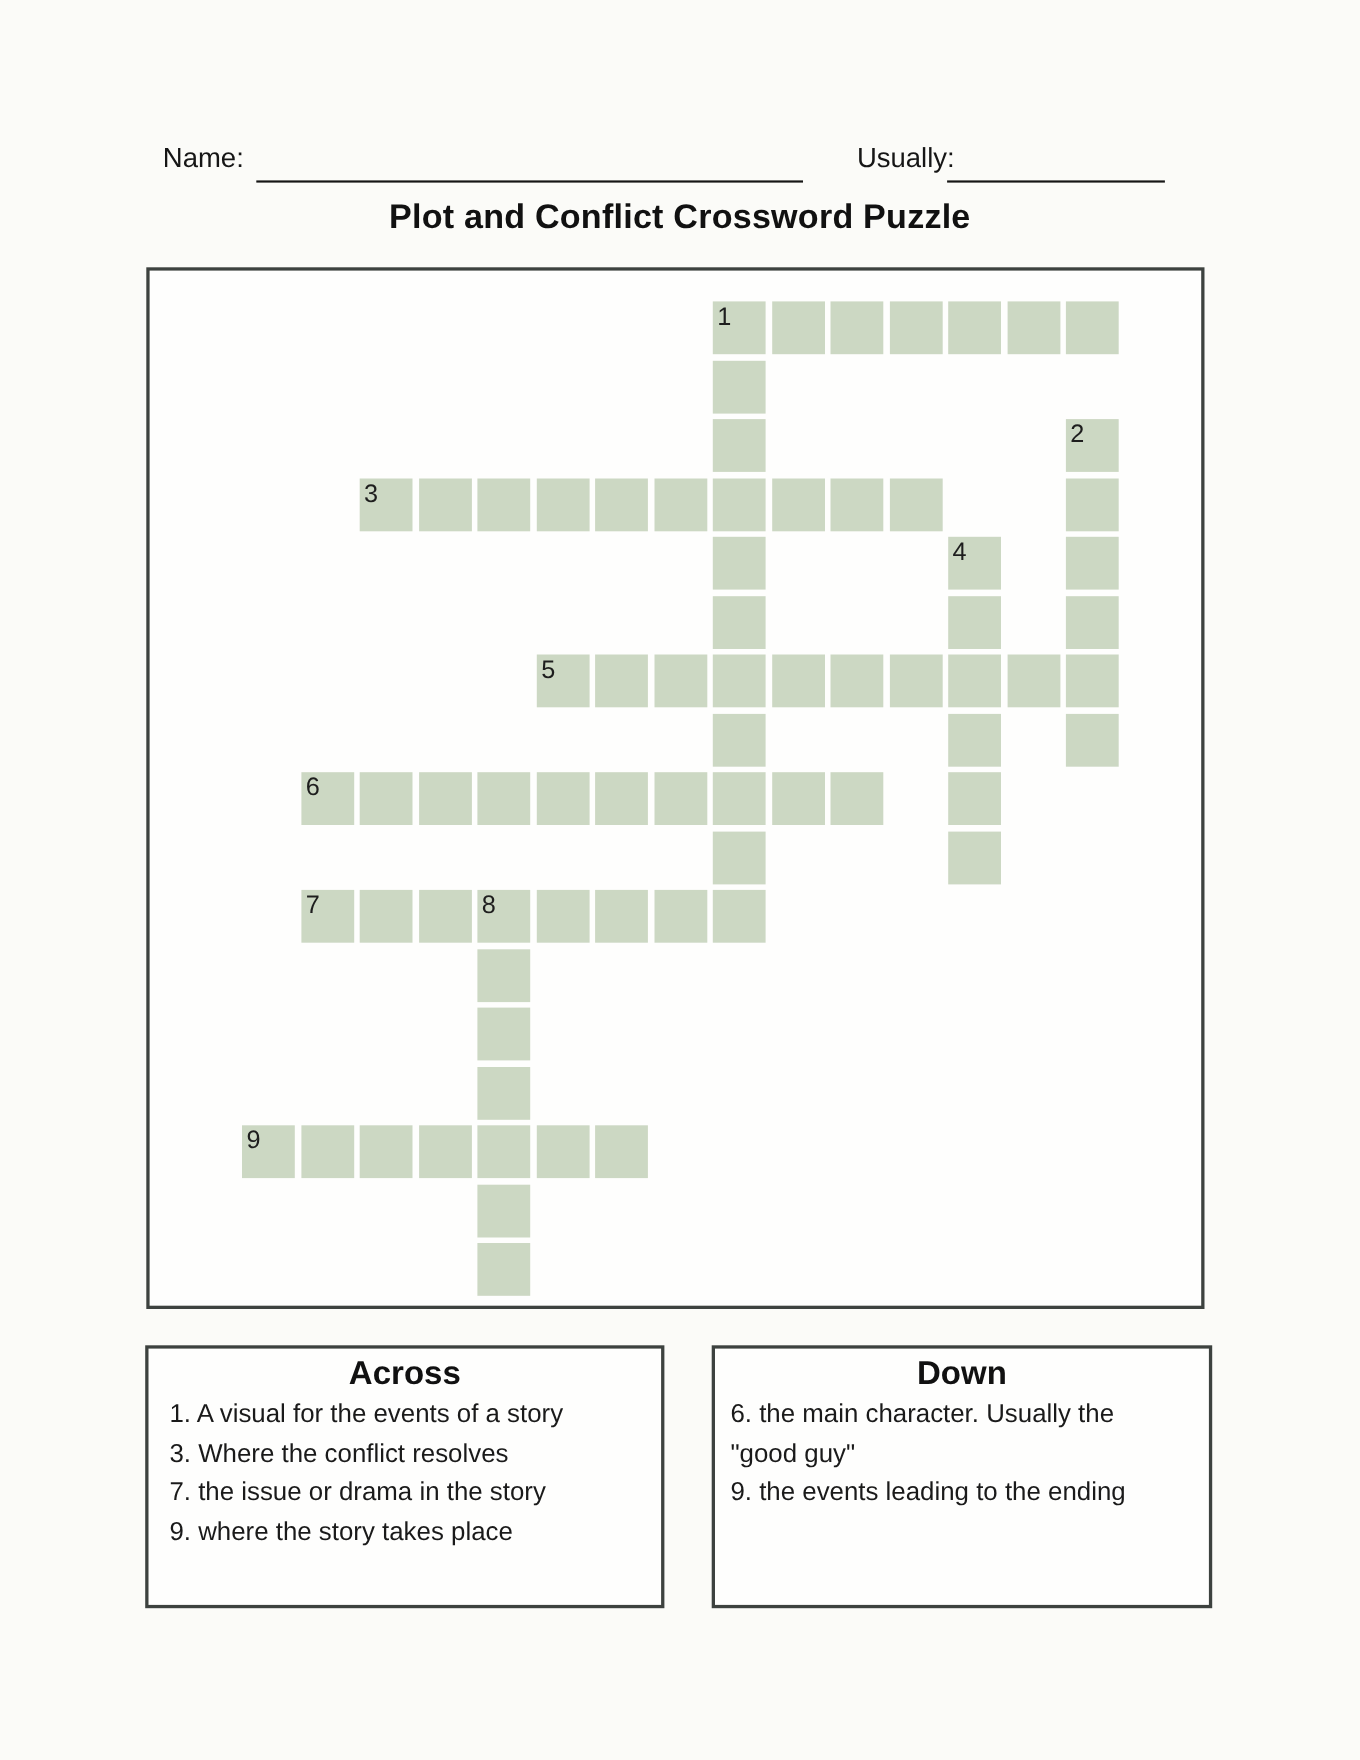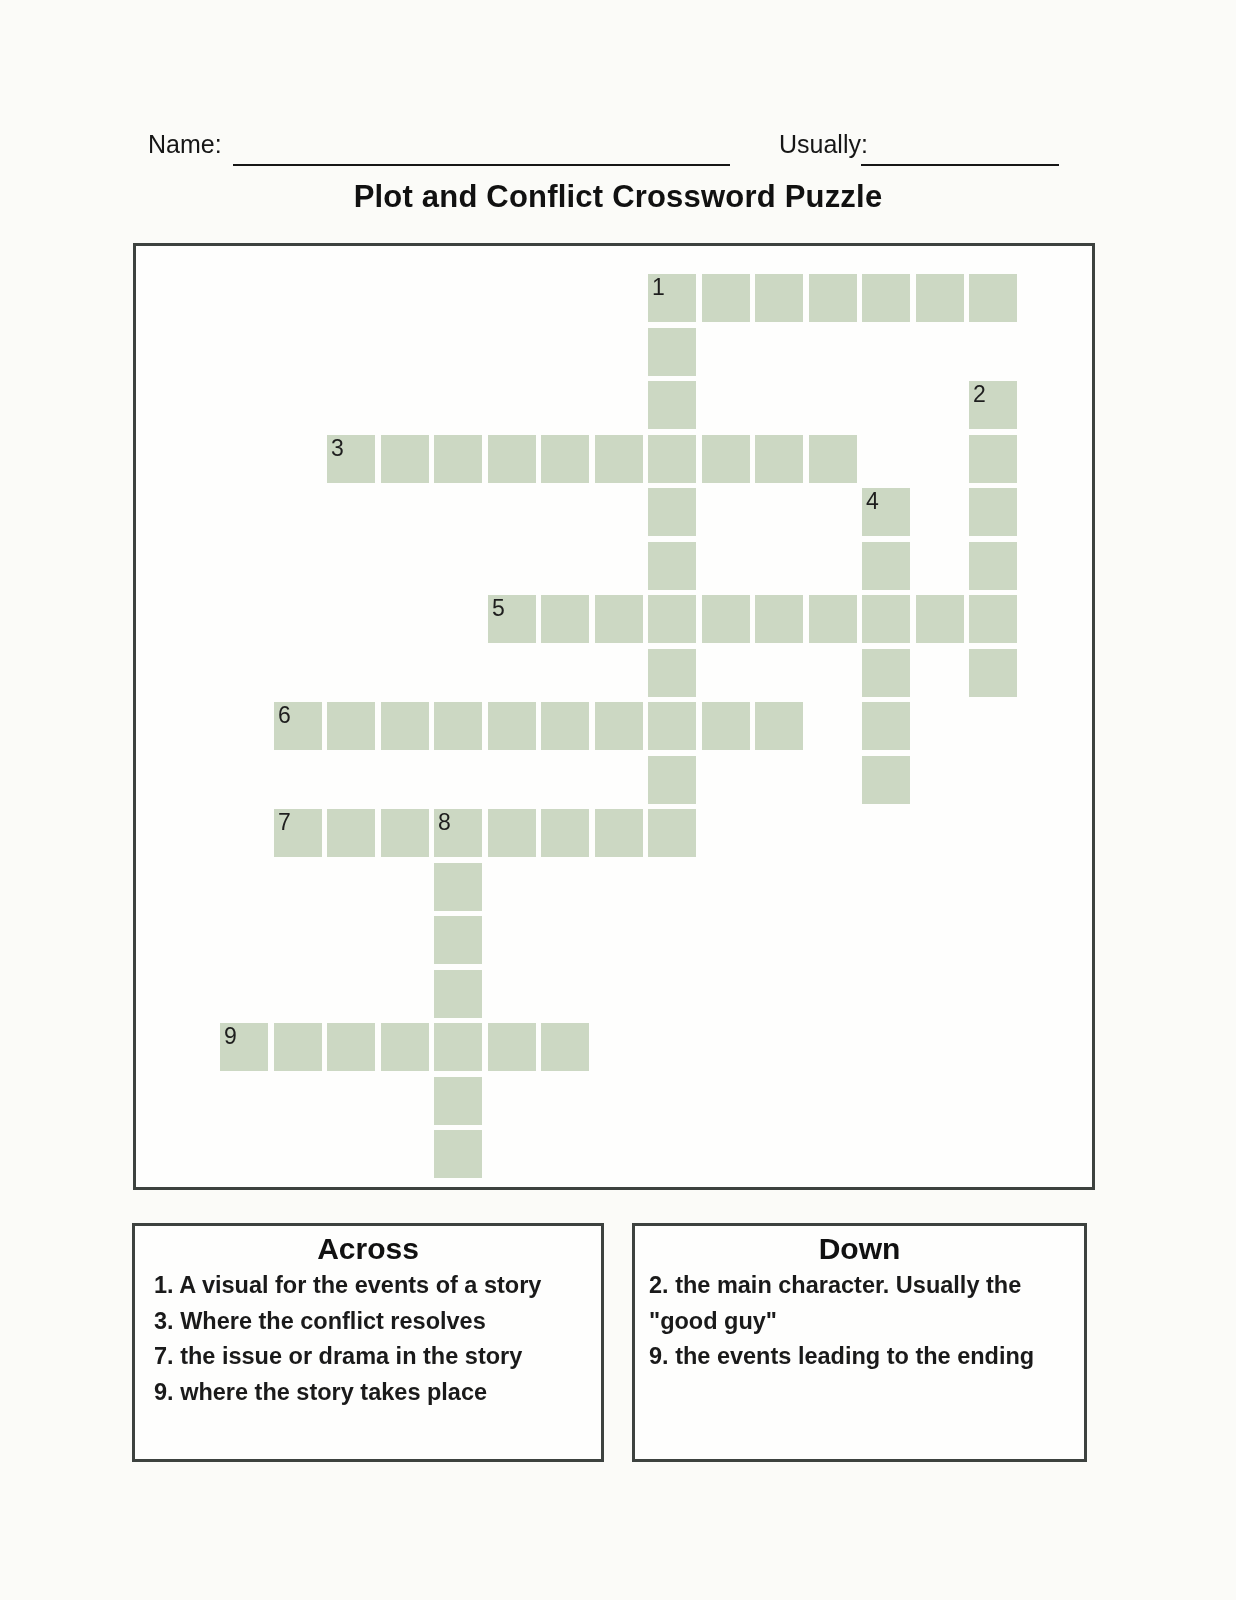--- a/index.html
+++ b/index.html
@@ -43,29 +43,29 @@
     font-size:23px;line-height:1.05;color:#1e1e1e;
   }
 
   
   .clue-box{
     position:absolute;top:1223px;height:233px;
     border:3px solid #3d423f;background:#fefefd;
     box-sizing:content-box;
   }
   .across-box{left:132px;width:466px;}
-  .down-box{left:632px;width:449px;}
+  .down-box{left:647px;width:449px;}
   .clue-title{
     margin:6px 0 2px 0;text-align:center;
     font-size:30px;font-weight:700;color:#111;
   }
   .clue-items{font-size:23.5px;line-height:35.5px;color:#1a1a1a;}
   .across-box .clue-items{padding:0 8px 0 19px;}
   .down-box .clue-items{padding:0 2px 0 14px;}
-  .clue-line{white-space:pre-wrap;font-weight:bold;}
+  .clue-line{white-space:pre-wrap;}
 </style>
 </head>
 <body>
 
 <div class="page">
 
   <span class="hdr-label name-label">Name:</span>
   <div class="write-line name-line"></div>
 
   <span class="hdr-label period-label">Usually:</span>
@@ -173,19 +173,19 @@
         <div class="clue-line">1. A visual for the events of a story</div>
         <div class="clue-line">3. Where the conflict resolves</div>
         <div class="clue-line">7. the issue or drama in the story</div>
         <div class="clue-line">9. where the story takes place</div>
       </div>
   </div>
 
   <div class="clue-box down-box">
     <div class="clue-title">Down</div>
     <div class="clue-items" id="down-items">
-        <div class="clue-line">2. the main character. Usually the
+        <div class="clue-line">6. the main character. Usually the
 "good guy"</div>
         <div class="clue-line">9. the events leading to the ending</div>
       </div>
   </div>
 
 </div>
 
 </body></html>

